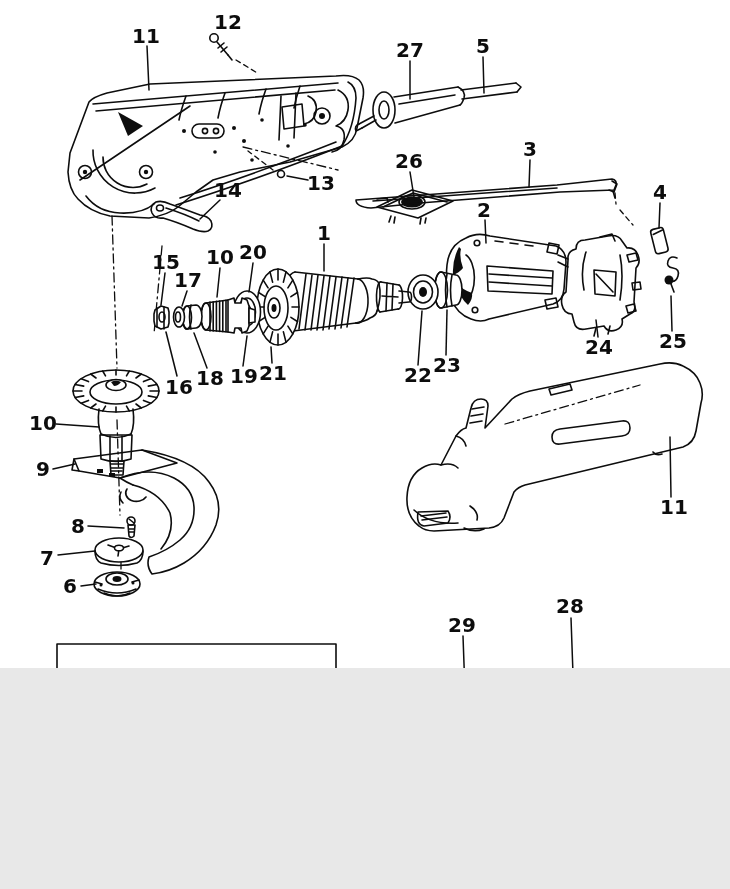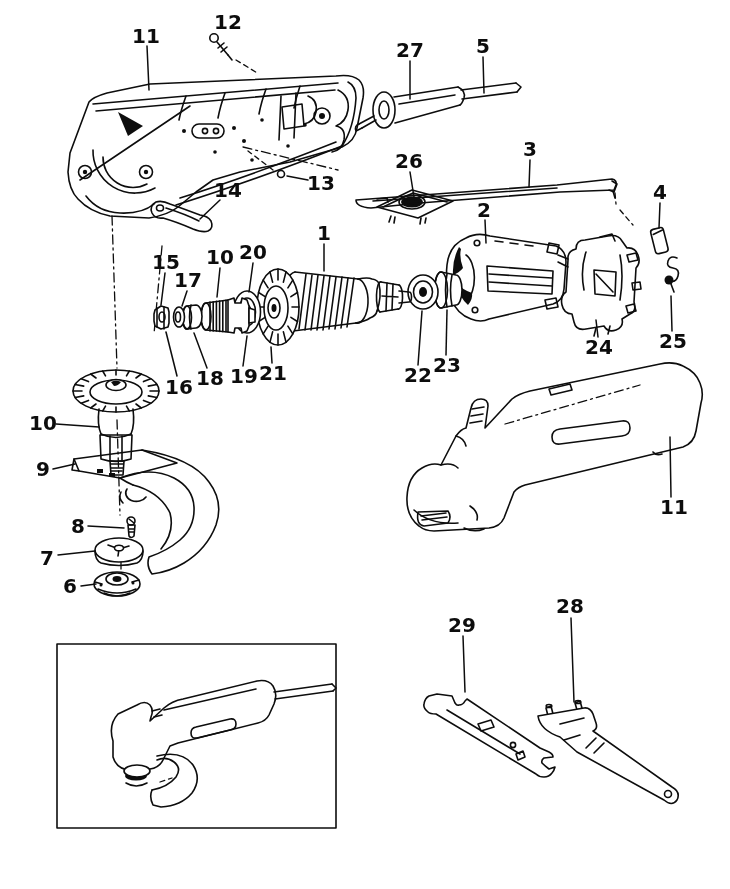--- a/index.html
+++ b/index.html
@@ -1,18 +1,18 @@
 <!DOCTYPE html>
 <html style="--ink: #0d0d0d; --paper: #ffffff;"><head>
 <meta charset="utf-8">
 <style>
   :root{ --ink:#0d0d0d; --paper:#ffffff; }
   html,body{margin:0;padding:0;background:#e8e8e8;}
   .canvas{
-    position:relative;width:730px;height:889px;margin:0 auto;
+    position:relative;width:730px;height:668px;margin:0 auto;
     background:var(--paper);overflow:hidden;
     font-family:"DejaVu Sans", sans-serif;
   }
   svg{display:block}
   
   #diagram-svg path, #diagram-svg circle, #diagram-svg ellipse,
   #diagram-svg rect, #diagram-svg line, #diagram-svg polyline, #diagram-svg polygon{
     stroke:var(--ink); fill:none; stroke-width:1.6;
     stroke-linecap:round; stroke-linejoin:round;
   }

